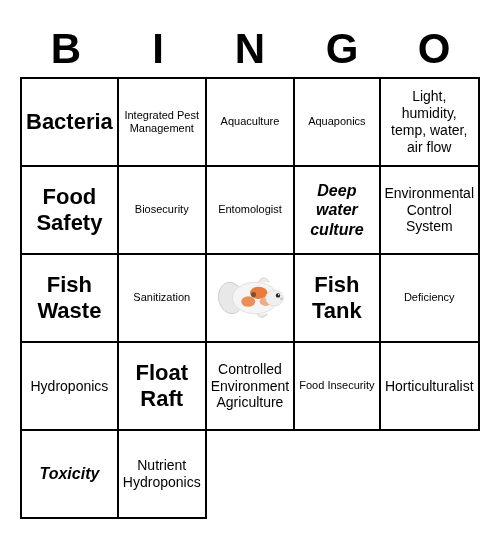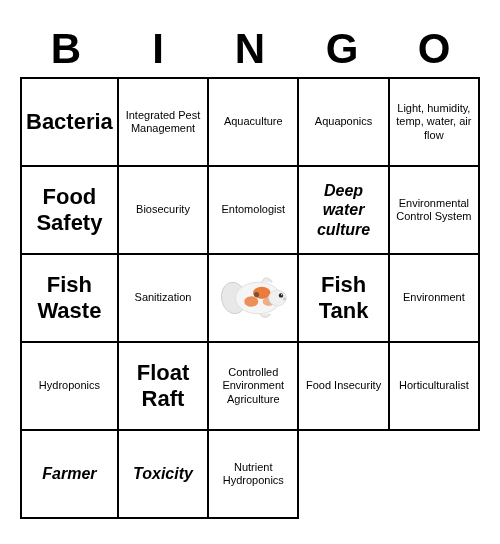--- a/index.html
+++ b/index.html
@@ -54,21 +54,21 @@
     }
     .text-medium {
       font-size: 16px;
       font-weight: bold;
       font-style: italic;
     }
     .text-small {
       font-size: 11px;
     }
     .text-xsmall {
-      font-size: 11px;
+      font-size: 14px;
     }
     .fish-image {
       width: 70px;
       height: 70px;
     }
   </style>
 </head>
 <body>
 
 <div class="bingo-card">
@@ -138,40 +138,37 @@
 
           <path d="M50,22 Q55,12 62,22" stroke="#ddd" stroke-width="1.5" fill="#ececec"></path>
 
           <path d="M48,58 Q53,66 60,58" stroke="#ddd" stroke-width="1.5" fill="#ececec"></path>
         </svg>
       </div>
       <div class="bingo-cell">
         <span class="cell-text text-large">Fish Tank</span>
       </div>
       <div class="bingo-cell">
-        <span class="cell-text text-small">Environment</span>
+        <span class="cell-text text-small">Deficiency</span>
       </div>
       <div class="bingo-cell">
         <span class="cell-text text-xsmall">Hydroponics</span>
       </div>
       <div class="bingo-cell">
         <span class="cell-text text-large">Float Raft</span>
       </div>
       <div class="bingo-cell">
         <span class="cell-text text-xsmall">Controlled Environment Agriculture</span>
       </div>
       <div class="bingo-cell">
         <span class="cell-text text-small">Food Insecurity</span>
       </div>
       <div class="bingo-cell">
         <span class="cell-text text-xsmall">Horticulturalist</span>
       </div>
       <div class="bingo-cell">
-        <span class="cell-text text-medium">Farmer</span>
-      </div>
-      <div class="bingo-cell">
         <span class="cell-text text-medium">Toxicity</span>
       </div>
       <div class="bingo-cell">
         <span class="cell-text text-xsmall">Nutrient Hydroponics</span>
       </div>
     </div>
 </div>
 
 </body></html>

